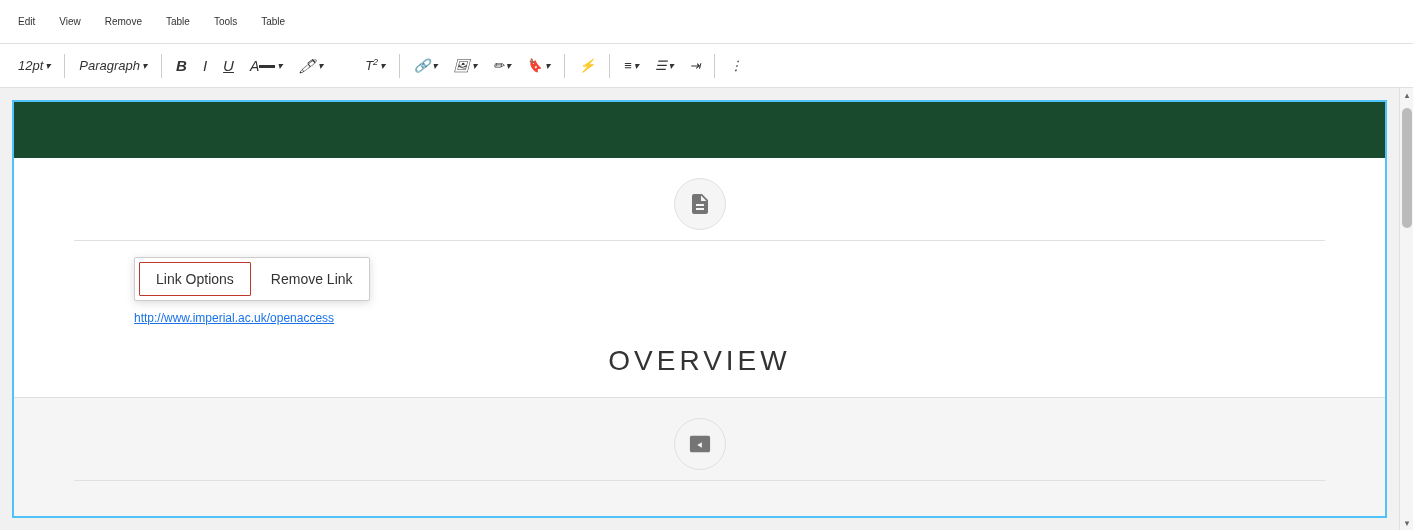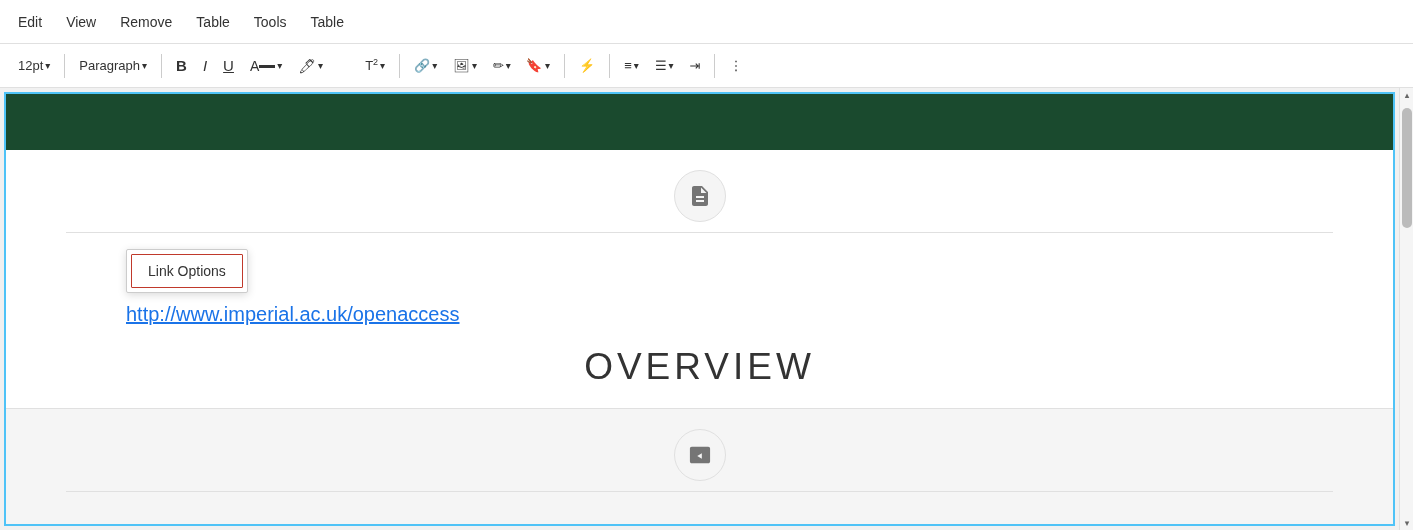--- a/index.html
+++ b/index.html
@@ -9,21 +9,21 @@
     .menu-bar {
       display: flex;
       align-items: center;
       height: 44px;
       background: #fff;
       border-bottom: 1px solid #e0e0e0;
       padding: 0 16px;
       gap: 20px;
     }
     .menu-item {
-      font-size: 14px;
+      font-size: 10px;
       color: #333;
       cursor: pointer;
       padding: 4px 2px;
     }
 
     
     .toolbar {
       display: flex;
       align-items: center;
       height: 44px;
@@ -43,38 +43,39 @@
       align-items: center;
       justify-content: center;
       padding: 4px 6px;
       border: none;
       background: transparent;
       cursor: pointer;
       border-radius: 3px;
       font-size: 13px;
       color: #333;
       white-space: nowrap;
+      font-style: italic;
     }
     .toolbar-btn.bold { font-weight: bold; font-size: 15px; }
     .toolbar-btn.italic { font-style: italic; font-size: 15px; }
     .toolbar-btn.underline { text-decoration: underline; font-size: 15px; }
     .chevron { font-size: 10px; margin-left: 2px; }
 
     
     .editor-wrapper {
       display: flex;
       flex: 1;
       height: calc(530px - 88px);
       overflow: hidden;
     }
     .editor-content {
       flex: 1;
       background: #000000;
       border: 2px solid #4fc3f7;
-      margin: 4px;
+      margin: 12px;
       overflow-y: auto;
       position: relative;
     }
 
     
     .scrollbar {
       width: 14px;
       background: #f5f5f5;
       border-left: 1px solid #e0e0e0;
       position: relative;
@@ -124,21 +125,21 @@
       background: #f5f5f5;
       border: 1px solid #e0e0e0;
       display: flex;
       align-items: center;
       justify-content: center;
       color: #757575;
       font-size: 22px;
     }
     .section-title {
       text-align: center;
-      font-size: 37px;
+      font-size: 28px;
       font-weight: 400;
       letter-spacing: 4px;
       color: #333;
       margin-bottom: 0;
     }
     .section-divider {
       border: none;
       border-top: 1px solid #e0e0e0;
       margin: 0 0 16px 0;
     }
@@ -187,21 +188,21 @@
     }
     .popup-btn.active {
       border: 1.5px solid #c0392b;
       margin: 4px;
       border-radius: 1px;
     }
 
     .link-text {
       display: block;
       color: #1a73e8;
-      font-size: 20px;
+      font-size: 12px;
       text-decoration: underline;
       margin-left: 60px;
       margin-top: 8px;
     }
 
     
     .video-section {
       padding: 20px 60px;
       background: #f5f5f5;
       border-top: 1px solid #e0e0e0;
@@ -300,20 +301,21 @@
           <svg width="24" height="24" viewBox="0 0 24 24" fill="#757575">
             <path d="M14 2H6c-1.1 0-2 .9-2 2v16c0 1.1.9 2 2 2h12c1.1 0 2-.9 2-2V8l-6-6zm2 16H8v-2h8v2zm0-4H8v-2h8v2zm-3-5V3.5L18.5 9H13z"></path>
           </svg>
         </div>
       </div>
       <hr class="section-divider">
 
       <div class="popup-container">
         <div class="popup">
           <button class="popup-btn active">Link Options</button>
+          <button class="popup-btn">Remove Link</button>
         </div>
       </div>
 
       <a class="link-text">http://www.imperial.ac.uk/openaccess</a>
 
       <div style="height:20px;"></div>
 
       <h2 class="section-title">OVERVIEW</h2>
     </div>
 

